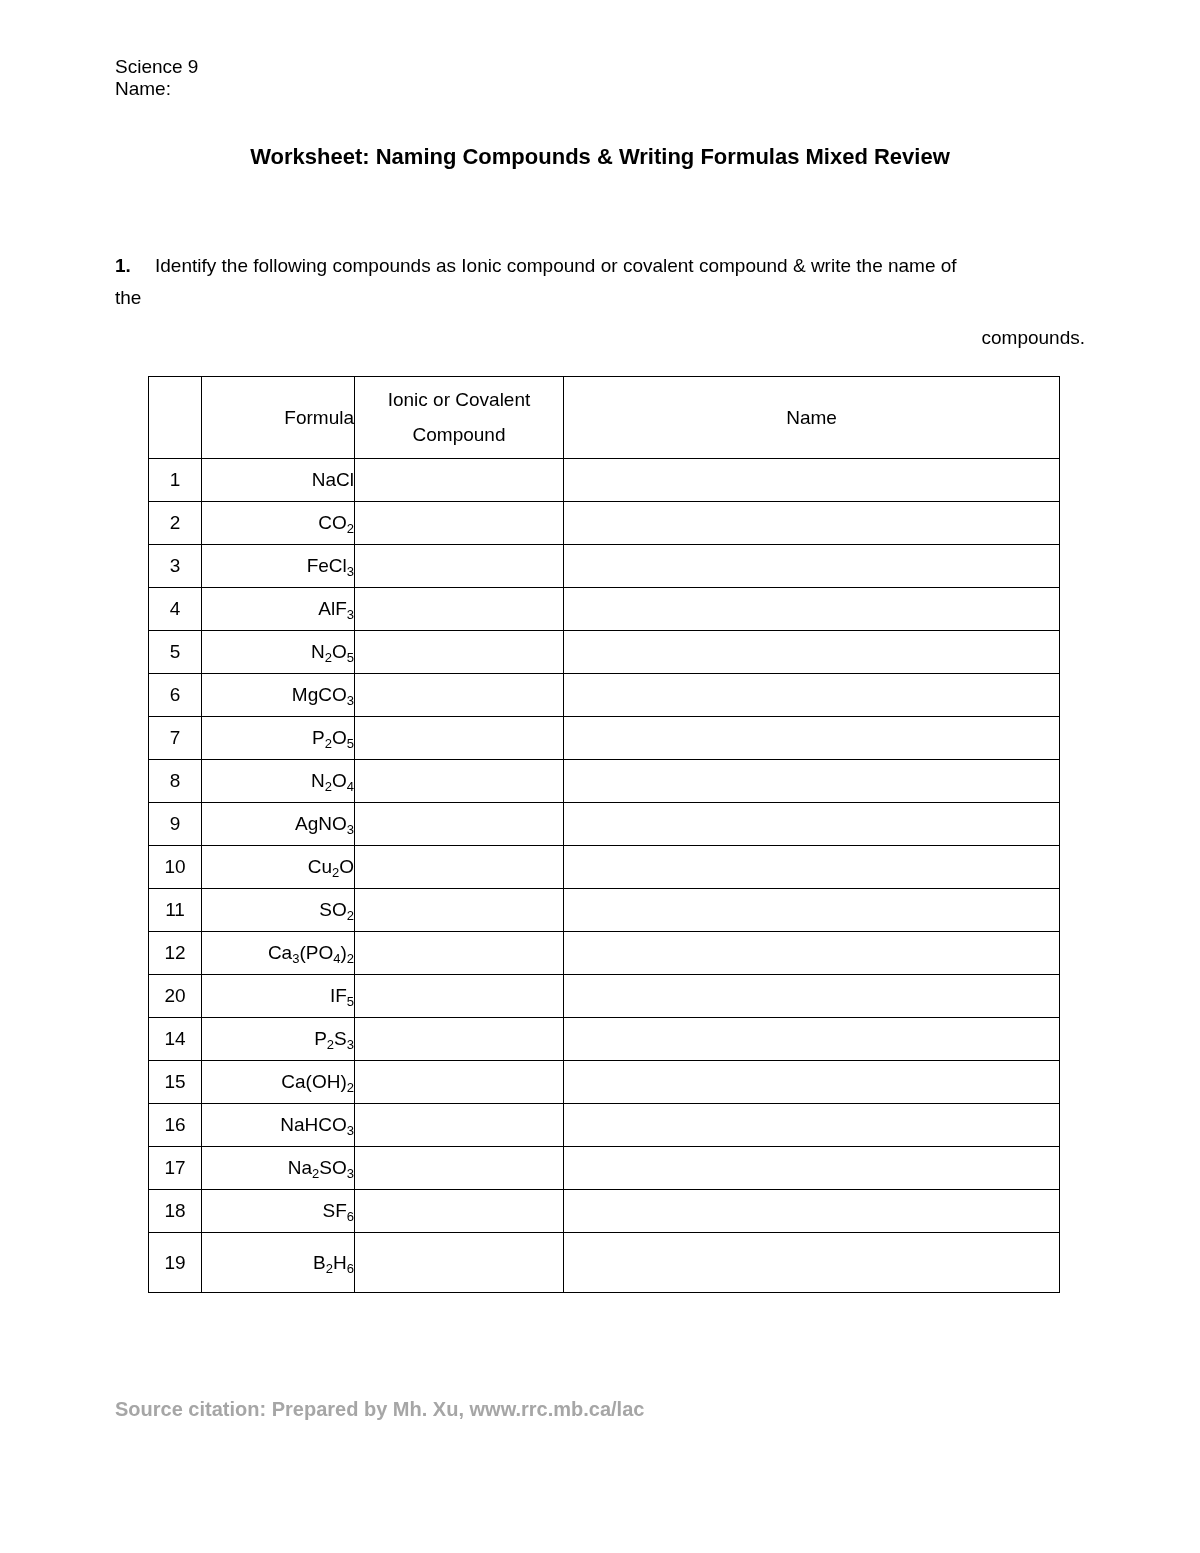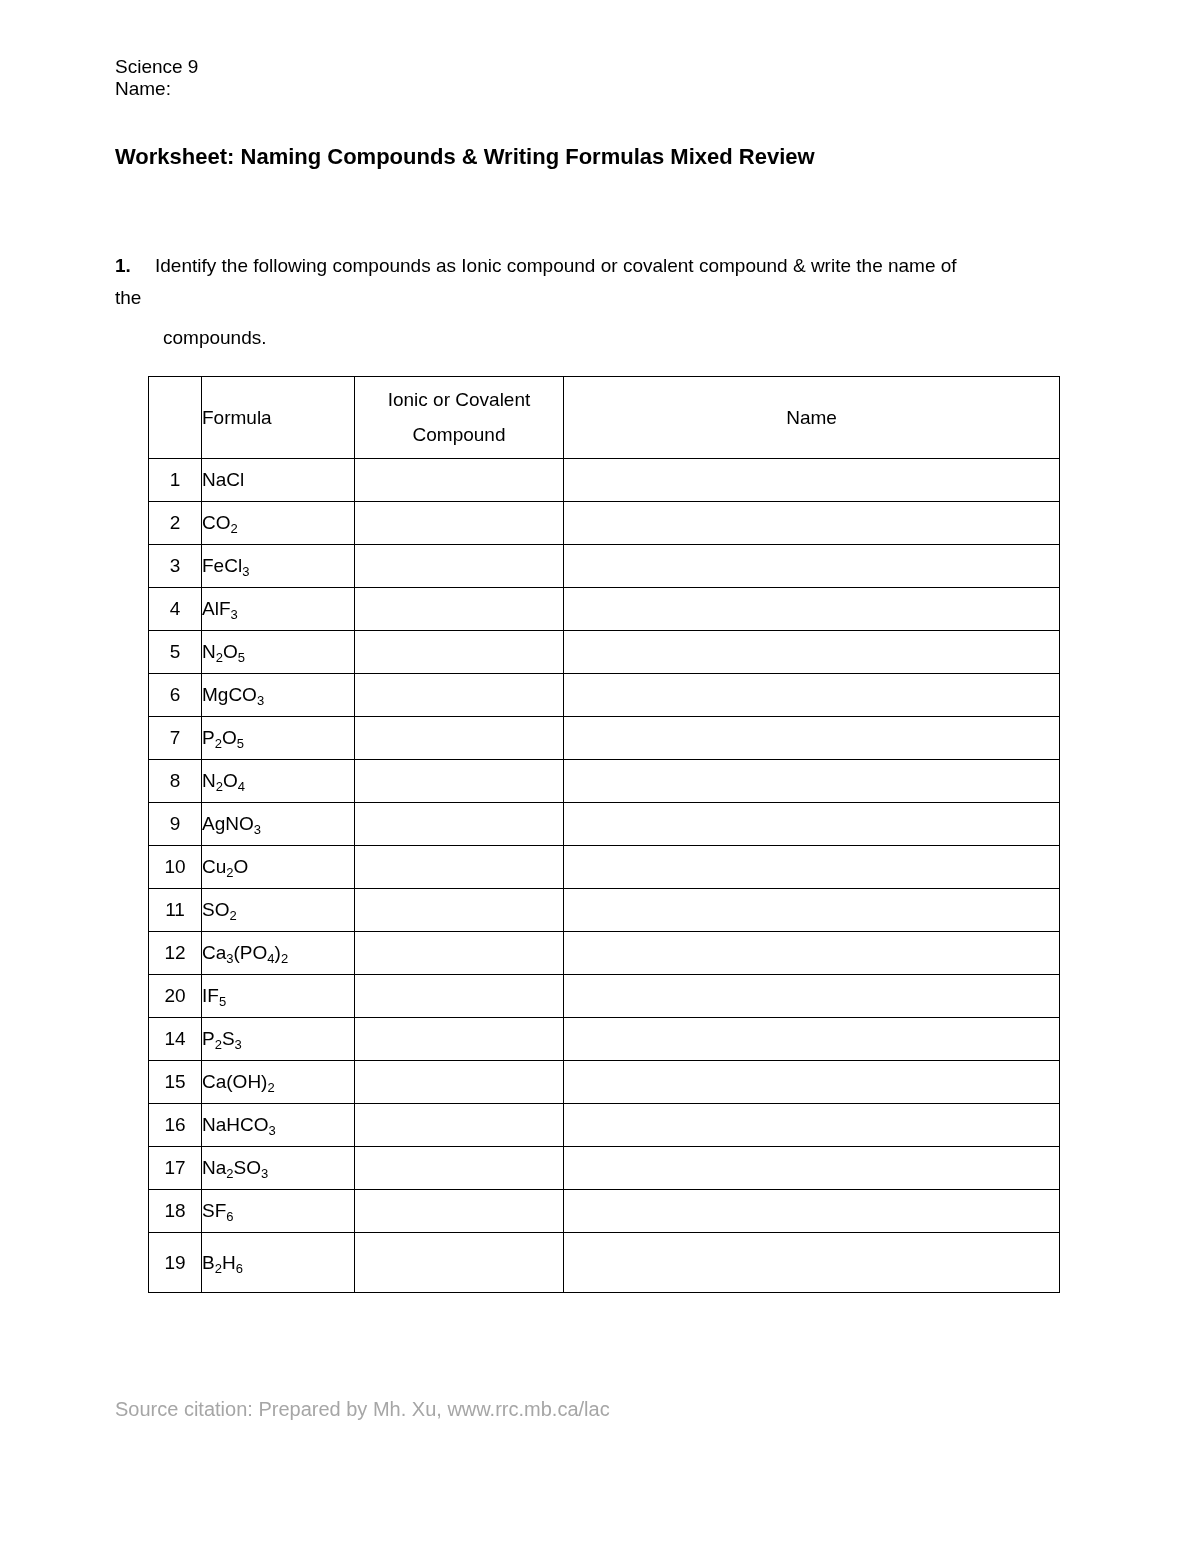--- a/index.html
+++ b/index.html
@@ -18,73 +18,76 @@
     padding: 56px 115px 0 115px;
     overflow: hidden;
   }
   .doc-header {
     display: flex;
     justify-content: space-between;
     font-size: 19px;
     flex-direction: column;
   }
   .doc-title {
+    text-align: center;
     font-weight: bold;
     font-size: 22px;
     margin-top: 44px;
   }
   .instruction {
     margin-top: 80px;
     font-size: 19px;
     line-height: 32px;
   }
   .instr-num {
     font-weight: bold;
     display: inline-block;
     width: 40px;
   }
   .line-compounds {
     margin-top: 8px;
     padding-left: 48px;
+    text-align: right;
   }
   table.compound-table {
     border-collapse: collapse;
     table-layout: fixed;
     margin-top: 22px;
     margin-left: 33px;
   }
   .compound-table th,
   .compound-table td {
     border: 1px solid #000000;
     font-size: 19px;
     font-weight: normal;
     padding: 0;
     vertical-align: middle;
   }
   .col-num     { width: 52px;  text-align: center; }
-  .col-formula { width: 152px; text-align: left; }
+  .col-formula { width: 152px; text-align: right; }
   .col-type    { width: 208px; text-align: center; }
   .col-name    { width: 495px; text-align: center; }
   .compound-table thead tr { height: 82px; }
   .type-head div { line-height: 24px; }
   .type-head div + div { margin-top: 11px; }
   .compound-table tbody tr { height: 43px; }
   .compound-table tbody tr:last-child { height: 60px; }
   .bold { font-weight: bold; }
   sub {
     font-size: 13px;
     line-height: 0;
     vertical-align: -4px;
   }
   .footer {
     position: absolute;
     left: 115px;
     top: 1398px;
     font-size: 20px;
     color: #a6a6a6;
+    font-weight: bold;
   }
 </style>
 </head>
 <body>
 
 <div class="page">
 
   <div class="doc-header">
     <span>Science 9</span>
     <span>Name:</span>

